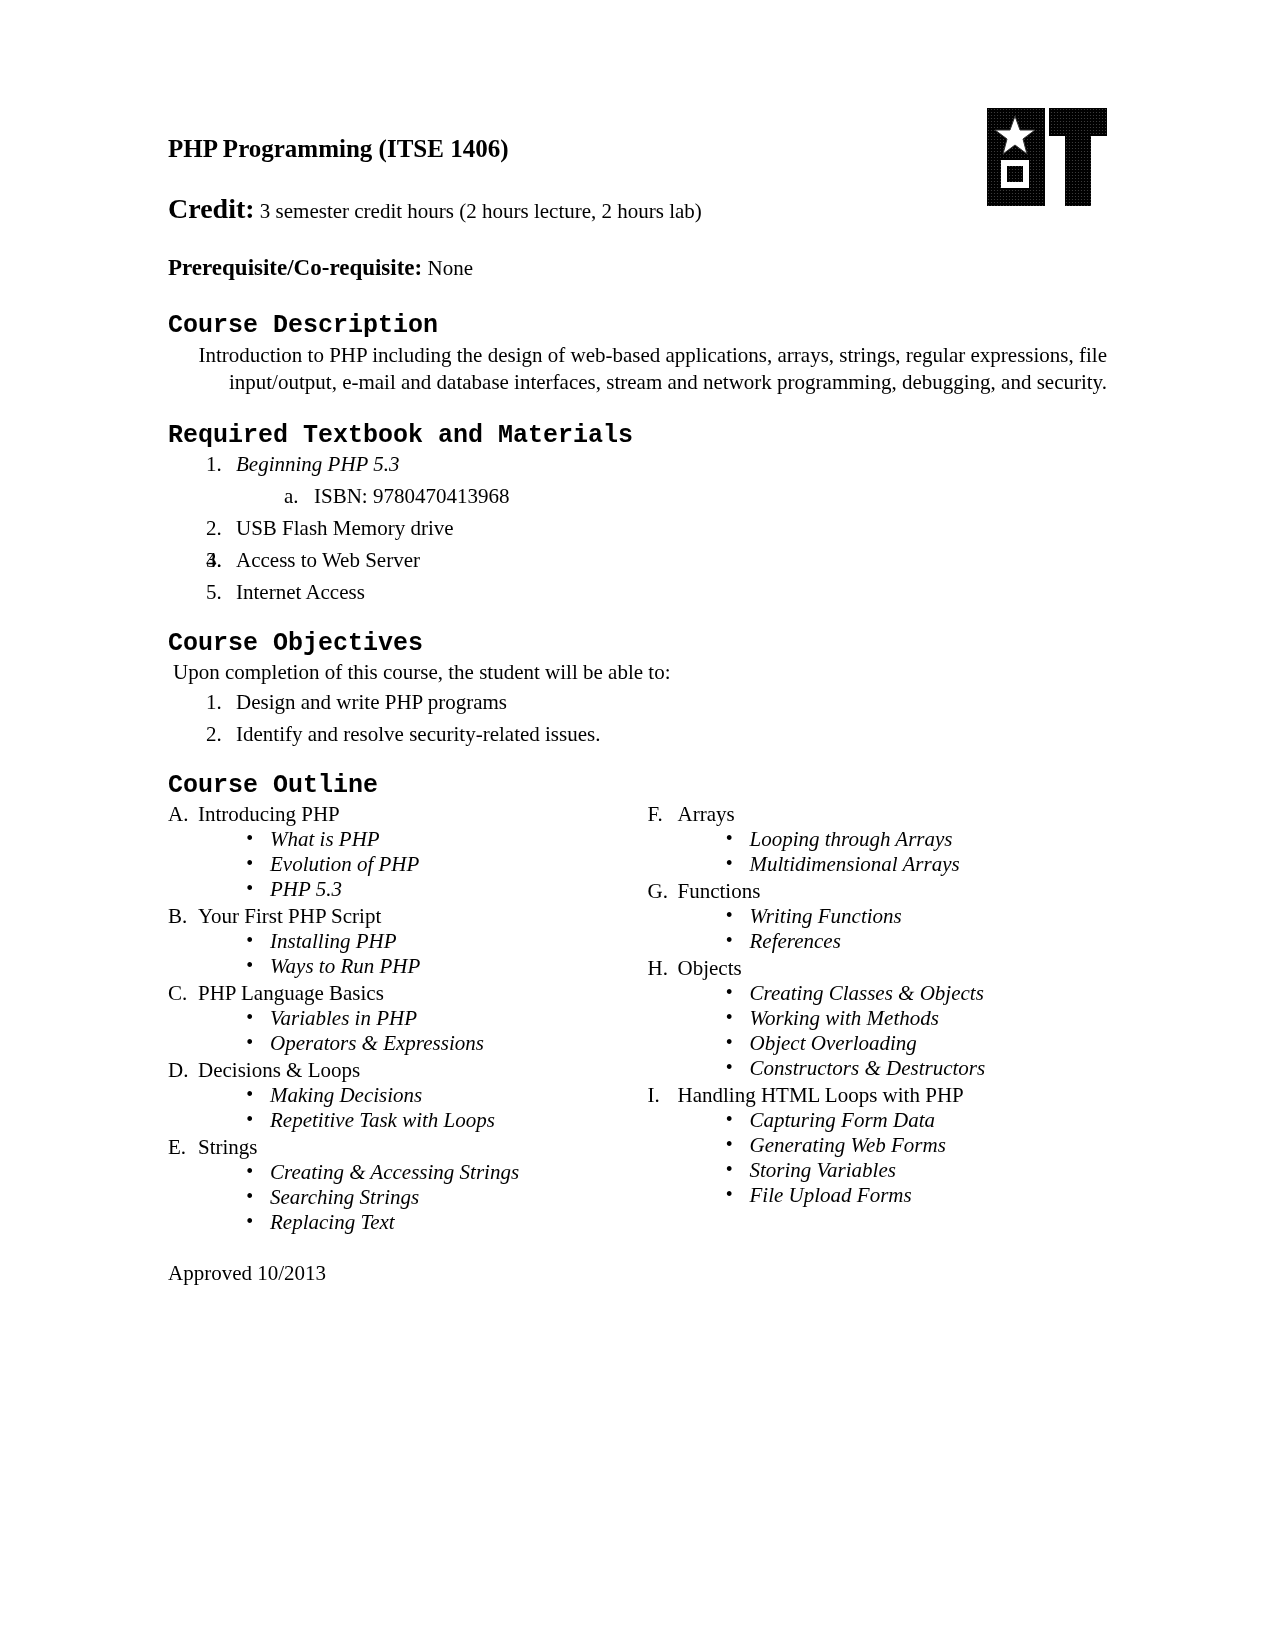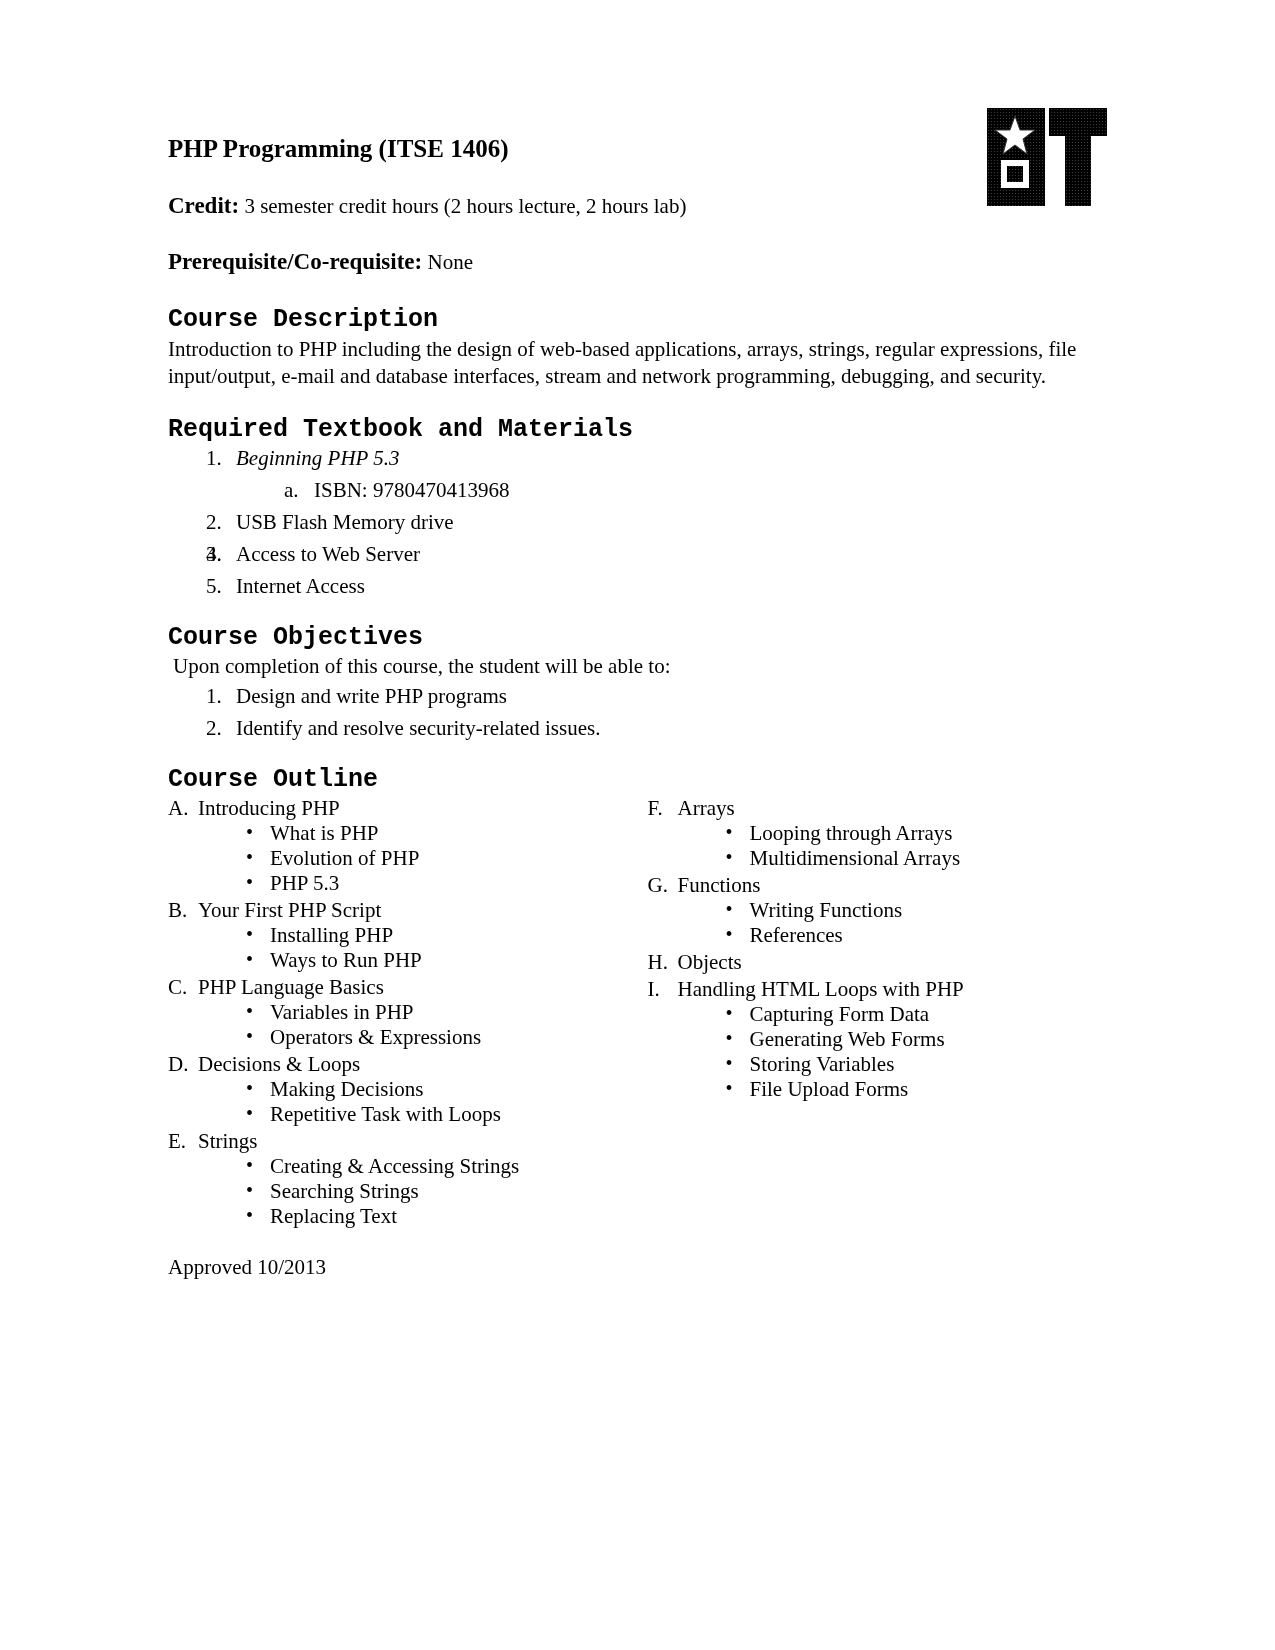--- a/index.html
+++ b/index.html
@@ -31,38 +31,39 @@
     h1.title {
       font-size: 25px;
       font-weight: bold;
       margin-bottom: 30px;
     }
     .credit-line {
       margin-bottom: 30px;
     }
     .credit-line .label {
       font-weight: bold;
-      font-size: 23px;
+      font-size: 28px;
     }
     .prereq-line {
       margin-bottom: 30px;
     }
     .prereq-line .label {
       font-weight: bold;
       font-size: 23px;
     }
     h2.section-heading {
       font-size: 25px;
       font-weight: bold;
       margin-bottom: 2px;
       font-family: Liberation Mono, monospace;
     }
     .course-desc {
       margin-bottom: 24px;
       line-height: 1.3;
+      text-align: right;
     }
     .materials {
       margin-bottom: 24px;
     }
     .materials ol {
       list-style: none;
       padding-left: 38px;
     }
     .materials ol > li {
       margin-bottom: 7px;
@@ -130,20 +131,21 @@
       position: absolute;
       left: 0;
     }
     .outline-section ul {
       list-style: none;
       padding-left: 78px;
     }
     .outline-section ul li {
       position: relative;
       padding-left: 24px;
+      font-style: italic;
     }
     .outline-section ul li::before {
       content: "•";
       position: absolute;
       left: 0;
       font-size: 20px;
     }
     .footer {
       margin-top: 20px;
     }
@@ -261,20 +263,26 @@
         </div>
         <div class="outline-section">
           <div class="section-title"><span class="section-letter">G.</span><span>Functions</span></div>
           <ul>
             <li>Writing Functions</li>
             <li>References</li>
           </ul>
         </div>
         <div class="outline-section">
           <div class="section-title"><span class="section-letter">H.</span><span>Objects</span></div>
+          <ul>
+            <li>Creating Classes &amp; Objects</li>
+            <li>Working with Methods</li>
+            <li>Object Overloading</li>
+            <li>Constructors &amp; Destructors</li>
+          </ul>
         </div>
         <div class="outline-section">
           <div class="section-title"><span class="section-letter">I.</span><span>Handling HTML Loops with PHP</span></div>
           <ul>
             <li>Capturing Form Data</li>
             <li>Generating Web Forms</li>
             <li>Storing Variables</li>
             <li>File Upload Forms</li>
           </ul>
         </div>

